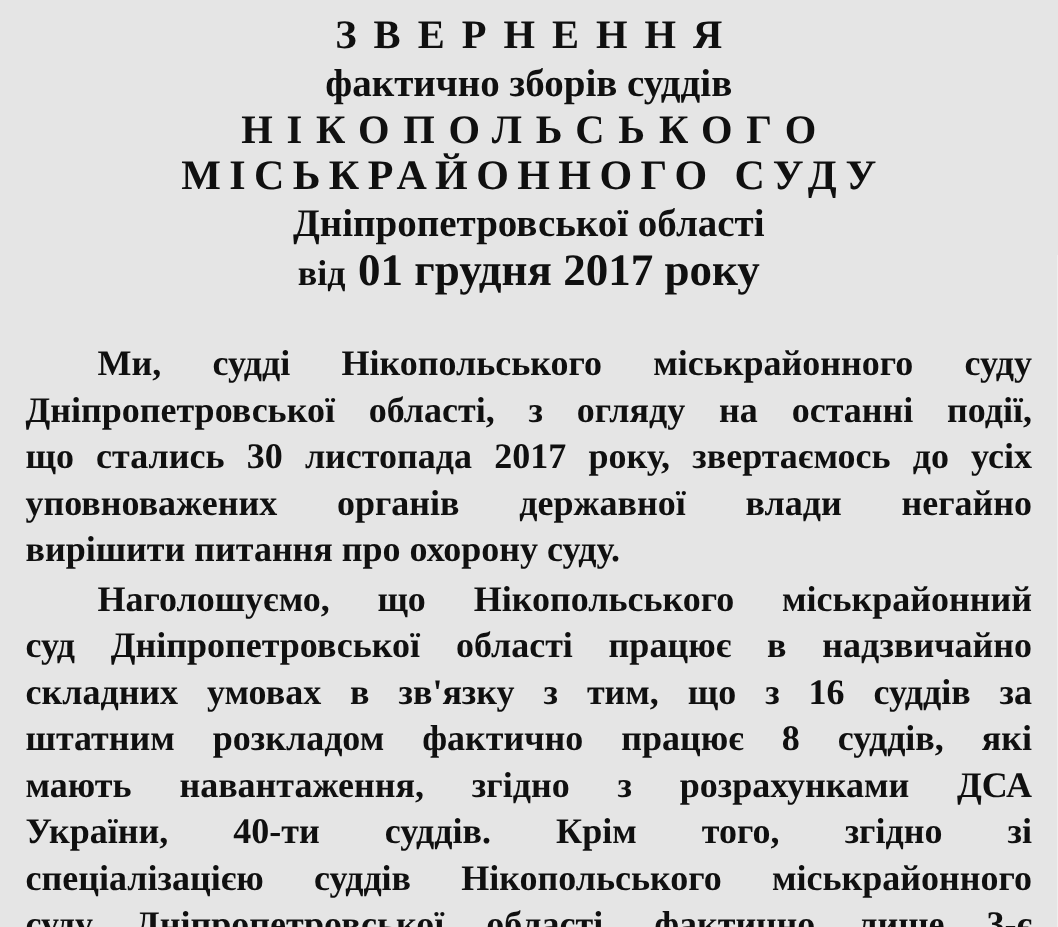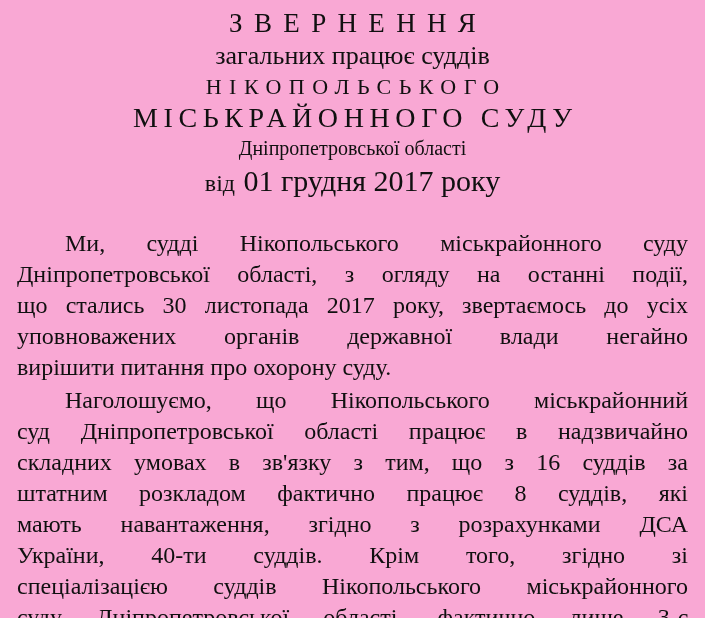--- a/index.html
+++ b/index.html
@@ -12,49 +12,50 @@
     overflow: hidden;
     background: #ffffff;
     color: #101010;
     font-family: "Liberation Serif", serif;
   }
   .page {
     box-sizing: border-box;
     width: 705px;
     height: 618px;
     padding: 6px 15px 0 15px;
-    background: #f9a8d4;
+    background: #e5e5e5;
+    font-weight: bold;
   }
   .doc-header {
     text-align: center;
   }
   .h-title {
     font-size: 27px;
     line-height: 34px;
     letter-spacing: 0.42em;
     text-indent: 0.42em;
   }
   .h-sub {
     font-size: 26px;
     line-height: 31px;
   }
   .h-court1 {
-    font-size: 22px;
+    font-size: 27px;
     line-height: 31px;
     letter-spacing: 0.34em;
     text-indent: 0.34em;
   }
   .h-court2 {
     font-size: 28px;
     line-height: 31px;
     letter-spacing: 0.20em;
     text-indent: 0.20em;
   }
   .h-region {
-    font-size: 20px;
+    font-size: 26px;
     line-height: 31px;
   }
   .h-date {
     font-size: 26px;
     line-height: 34px;
   }
   .date-prefix {
     font-size: 24px;
     margin-right: 0.35em;
   }
@@ -84,21 +85,21 @@
     text-align-last: left;
   }
 </style>
 </head>
 <body>
 
 <div class="page">
 
   <div class="doc-header">
     <div class="h-title">ЗВЕРНЕННЯ</div>
-    <div class="h-sub">загальних працює суддів</div>
+    <div class="h-sub">фактично зборів суддів</div>
     <div class="h-court1">НІКОПОЛЬСЬКОГО</div>
     <div class="h-court2">МІСЬКРАЙОННОГО СУДУ</div>
     <div class="h-region">Дніпропетровської області</div>
     <div class="h-date">
       <span class="date-prefix">від</span><span class="date-value">01 грудня 2017 року</span>
     </div>
   </div>
 
   <div class="doc-body">
 

